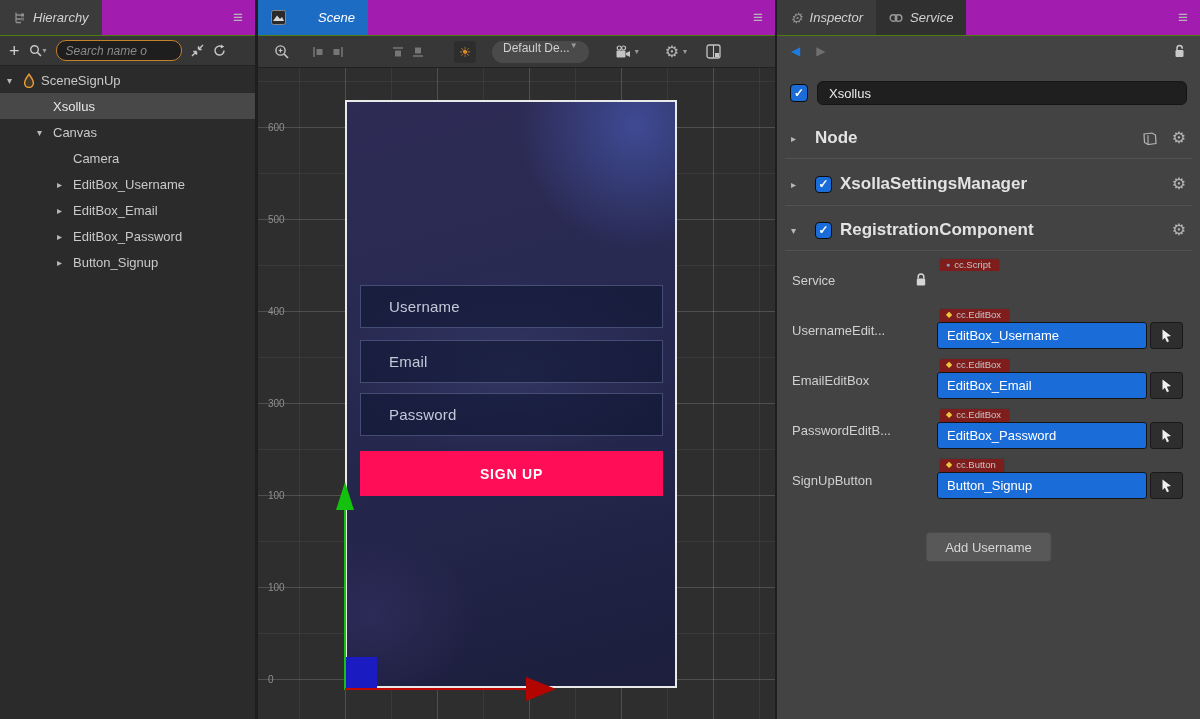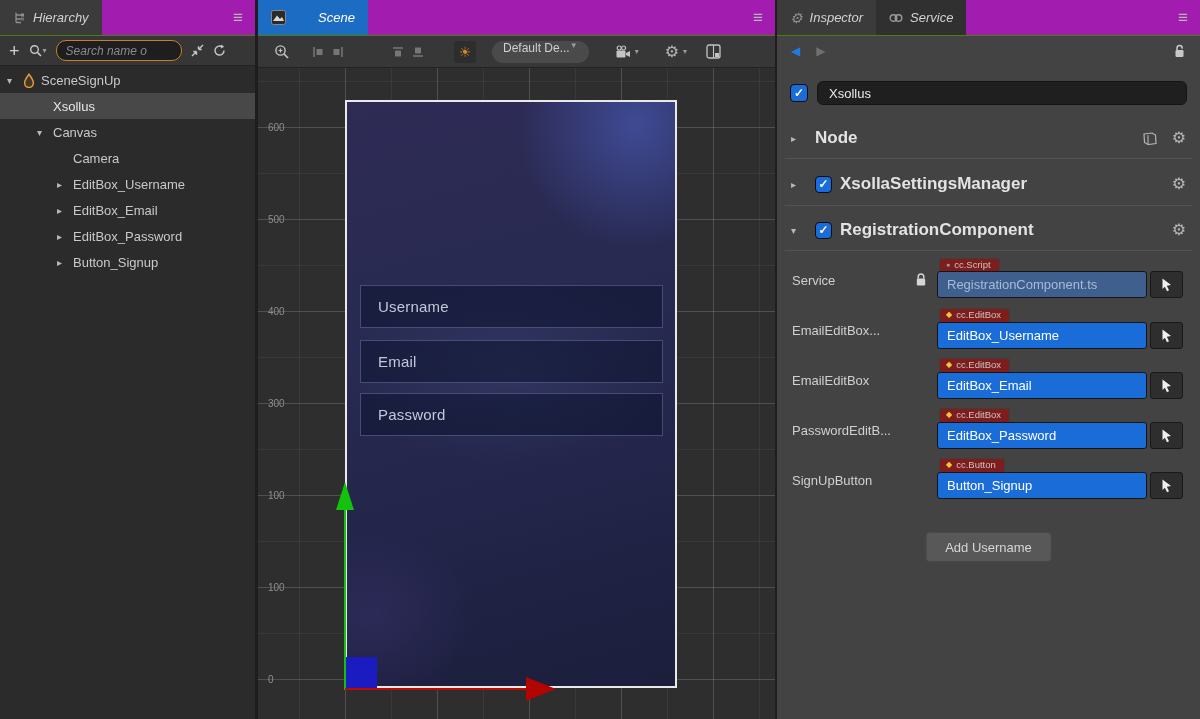--- a/index.html
+++ b/index.html
@@ -57,21 +57,21 @@
     overflow:hidden; }
   .ruler-label { position:absolute; left:10px; transform:translateY(-50%); font-size:10px; color:#8f8f8f; }
 
   .device-canvas { position:absolute; left:87px; top:32px; width:332px; height:588px; border:2px solid #e9e9e9; z-index:1;
     background:
       radial-gradient(ellipse 60% 35% at 88% 4%, rgba(78,100,200,0.55), rgba(0,0,0,0) 60%),
       radial-gradient(ellipse 80% 25% at 50% 46%, rgba(90,100,160,0.22), rgba(0,0,0,0) 65%),
       radial-gradient(ellipse 50% 25% at 8% 88%, rgba(70,60,130,0.30), rgba(0,0,0,0) 60%),
       linear-gradient(165deg, #2e2b55 0%, #282a52 35%, #23254a 65%, #1c1e3c 100%);
   }
-  .edit-field { position:absolute; left:13px; width:303px; height:43px; background:rgba(13,20,48,0.55); border:1px solid rgba(140,155,205,0.38); display:flex; align-items:center; padding-left:17px; font-size:15px; color:#c3c9d8; letter-spacing:.2px; }
+  .edit-field { position:absolute; left:13px; width:303px; height:43px; background:rgba(13,20,48,0.55); border:1px solid rgba(140,155,205,0.38); display:flex; align-items:center; padding-left:28px; font-size:15px; color:#c3c9d8; letter-spacing:.2px; }
   .signup-btn { position:absolute; left:13px; width:303px; height:45px; display:flex; align-items:center; justify-content:center; color:#ffffff; font-size:14px; font-weight:bold; letter-spacing:.8px; }
 
   .gizmo { position:absolute; z-index:2; }
   .y-axis-line { left:86px; top:440px; width:2px; height:182px; background:#14c10c; }
   .y-axis-head { left:78px; top:414px; width:0; height:0; border-left:9px solid transparent; border-right:9px solid transparent; border-bottom:28px solid #14c10c; }
   .x-axis-line { left:87px; top:620px; width:182px; height:2px; background:#c00700; }
   .x-axis-head { left:268px; top:609px; width:0; height:0; border-top:12px solid transparent; border-bottom:12px solid transparent; border-left:30px solid #b20500; }
   .origin-cube { left:88px; top:589px; width:31px; height:31px; background:#1a1cc2; }
 
   
@@ -275,20 +275,21 @@
     <span class="ruler-label" style="top:243px">400</span>
     <span class="ruler-label" style="top:335px">300</span>
     <span class="ruler-label" style="top:427px">100</span>
     <span class="ruler-label" style="top:519px">100</span>
     <span class="ruler-label" style="top:611px">0</span>
 
     <div class="device-canvas">
       <div class="edit-field" style="top:183px">Username</div>
       <div class="edit-field" style="top:238px">Email</div>
       <div class="edit-field" style="top:291px">Password</div>
+      <div class="signup-btn" style="top: 349px; background-color: rgb(255, 13, 87);">SIGN UP</div>
     </div>
 
     <div class="gizmo y-axis-line"></div>
     <div class="gizmo y-axis-head"></div>
     <div class="gizmo x-axis-line"></div>
     <div class="gizmo x-axis-head"></div>
     <div class="gizmo origin-cube"></div>
   </div>
 </div>
 
@@ -367,33 +368,25 @@
       <svg width="12" height="14" viewBox="0 0 12 14">
           <path d="M3.2 5.5 V3.8 A2.8 2.8 0 0 1 8.8 3.8 V5.5" stroke="#d5d5d5" stroke-width="1.5" fill="none"></path>
           <rect x="1.8" y="5.5" width="8.4" height="7" rx="1.2" fill="#d5d5d5"></rect>
         </svg>
     </span>
     <div class="pfield">
       <span class="ptag">
         <span class="dot-script">●</span>
         <span>cc.Script</span>
       </span>
-      <div class="pvalrow">
-        <div class="pval muted" style="background-color: rgb(63, 95, 143);">RegistrationComponent.ts</div>
-        <div class="locate-btn">
-          <svg width="13" height="15" viewBox="0 0 13 15">
-              <path d="M2.5 1.5 L11 8 L6.8 8.8 L9 13.2 L7 14.2 L4.9 9.8 L2.5 12 Z" fill="#f0f0f0"></path>
-            </svg>
-        </div>
-      </div>
     </div>
   </div>
 
   <div class="prop" style="top:303px">
-    <span class="plabel">EmailEditBox...</span>
+    <span class="plabel">UsernameEdit...</span>
     <div class="pfield">
       <span class="ptag">
         <span class="dot-asset">◆</span>
         <span>cc.EditBox</span>
       </span>
       <div class="pvalrow">
         <div class="pval" style="background-color: rgb(26, 109, 217);">EditBox_Username</div>
         <div class="locate-btn">
           <svg width="13" height="15" viewBox="0 0 13 15">
               <path d="M2.5 1.5 L11 8 L6.8 8.8 L9 13.2 L7 14.2 L4.9 9.8 L2.5 12 Z" fill="#f0f0f0"></path>

